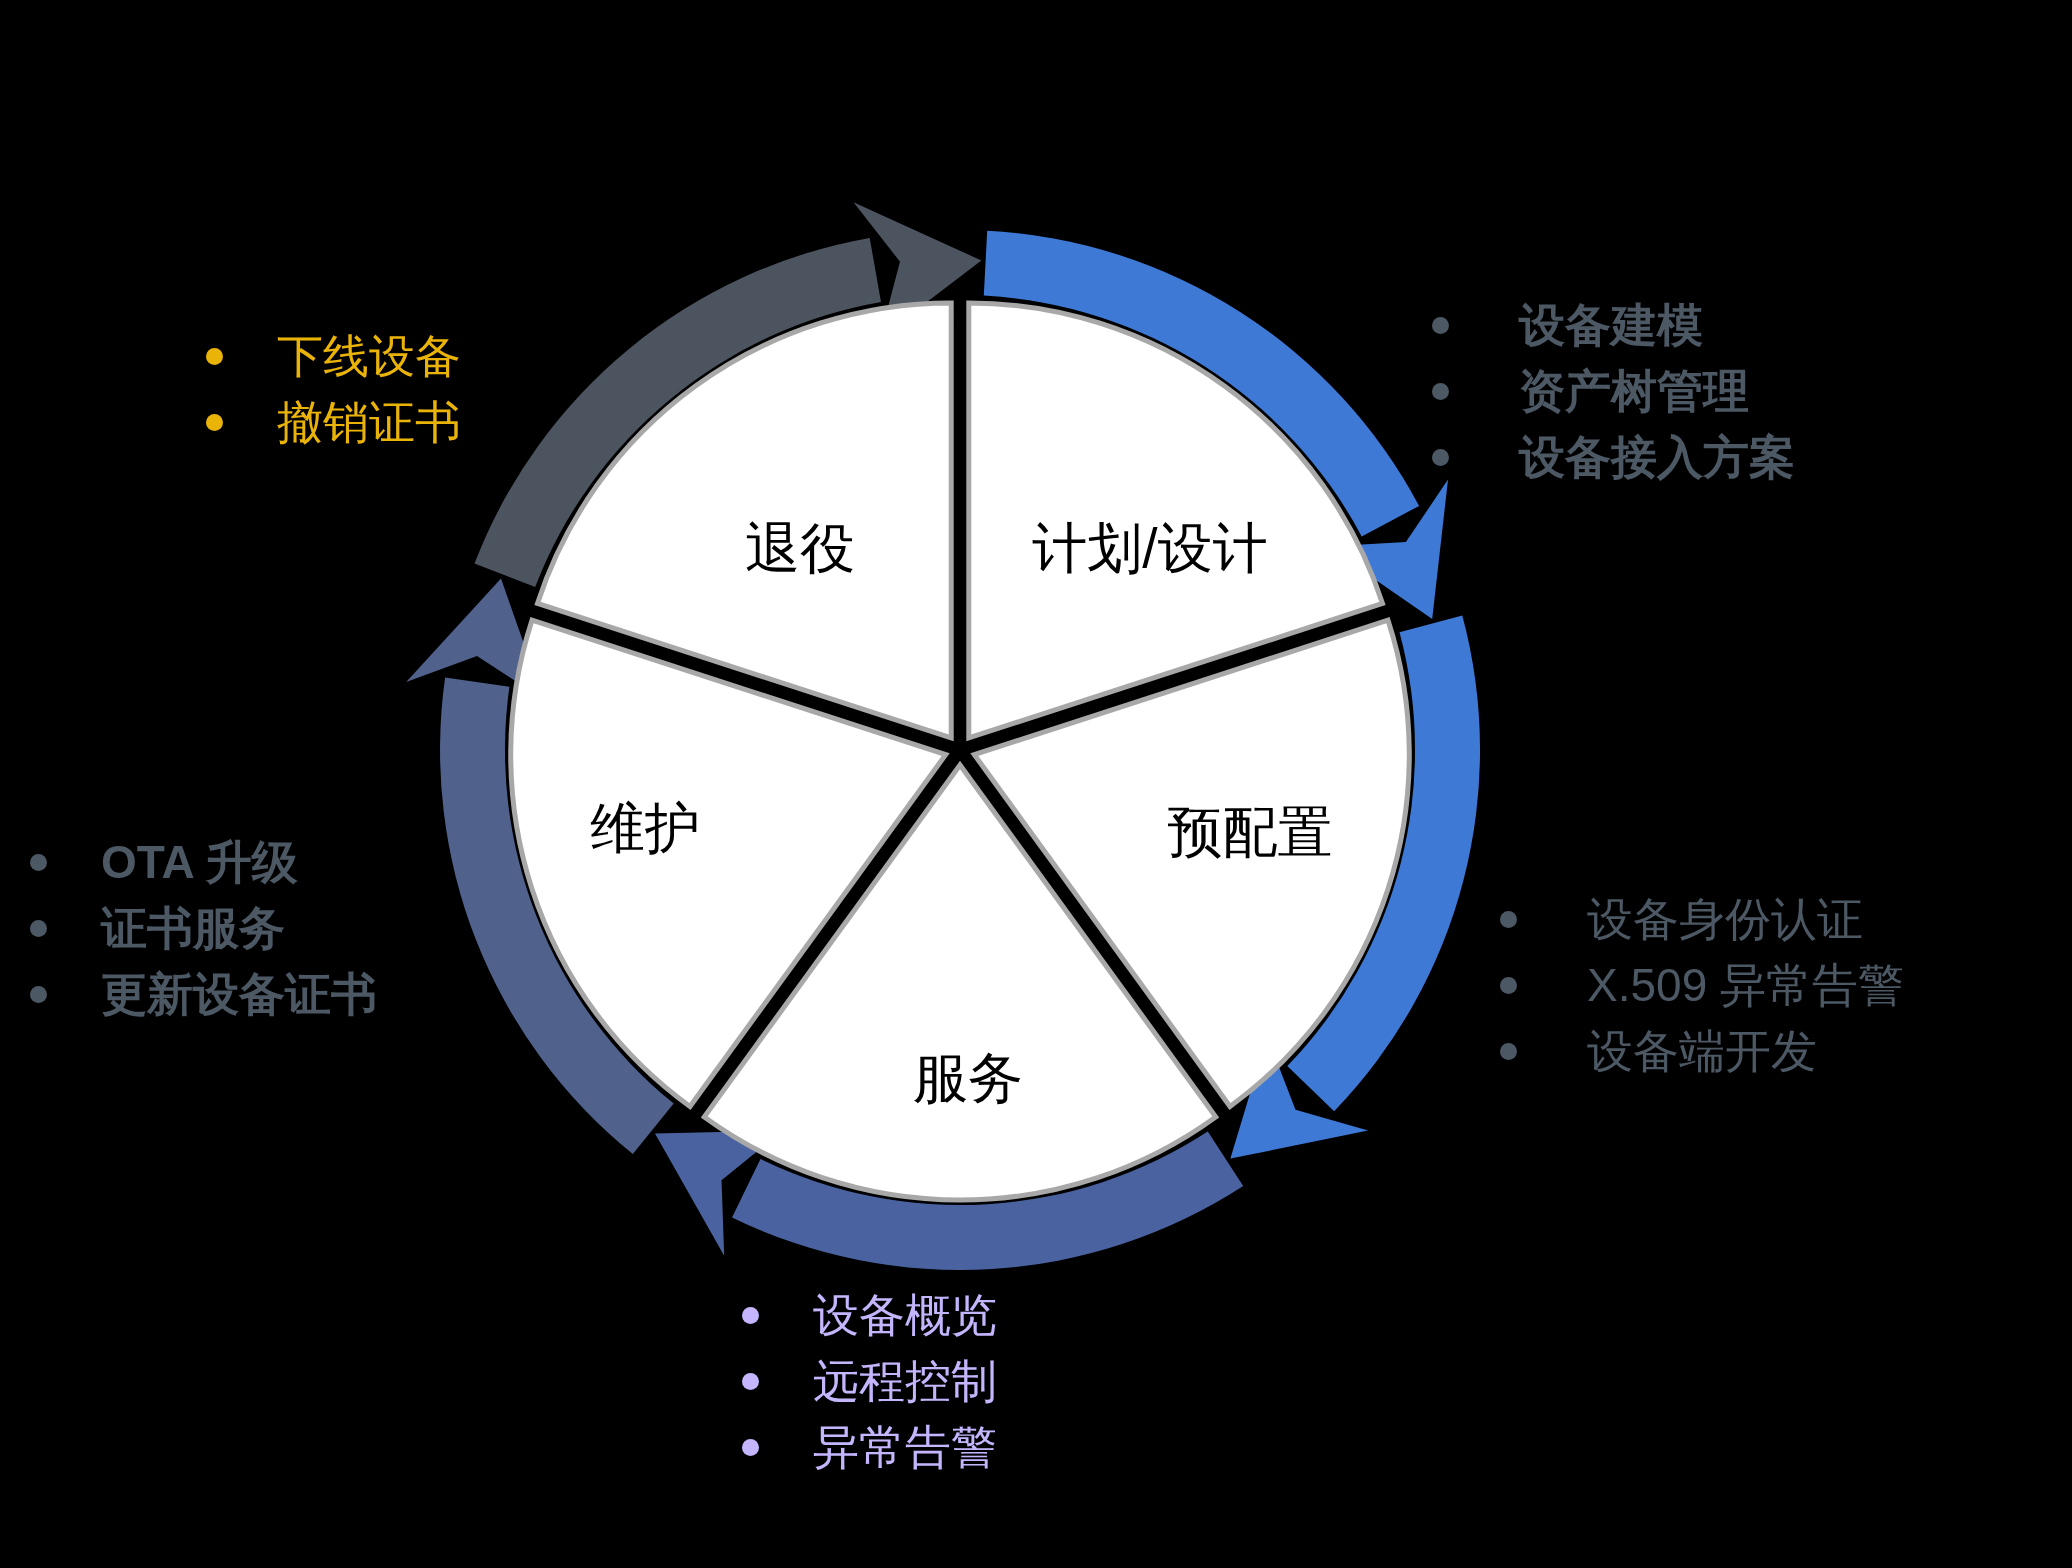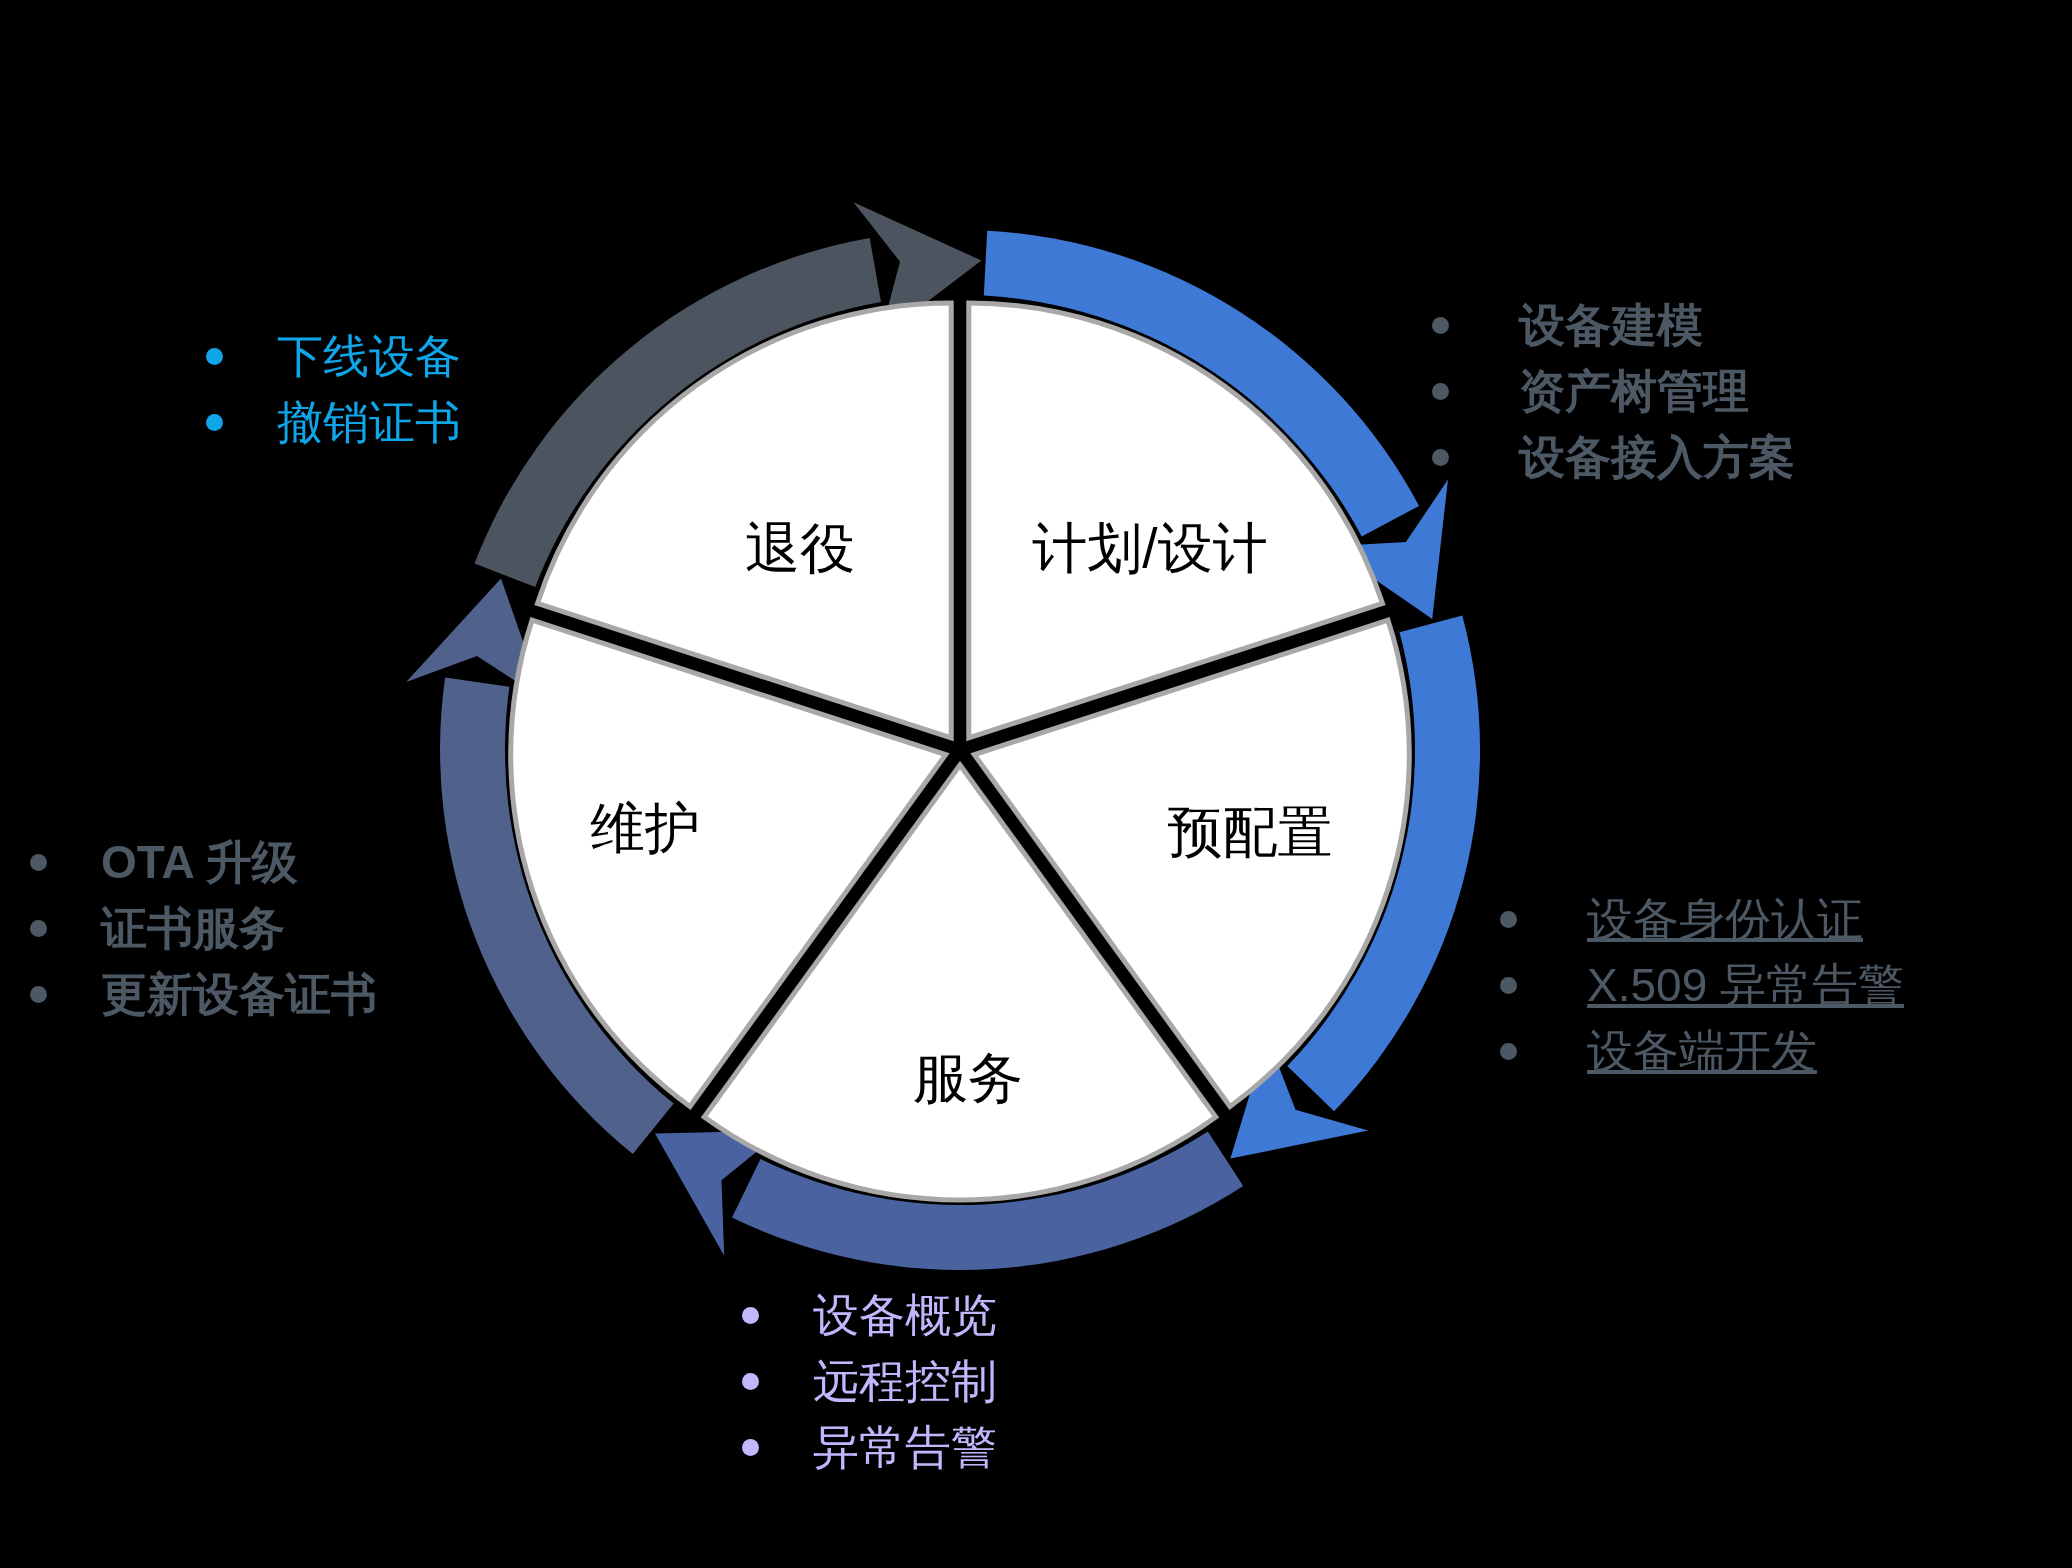--- a/index.html
+++ b/index.html
@@ -62,21 +62,21 @@
     </div>
     <div class="row">
       <span class="bullet"></span>
       <span>资产树管理</span>
     </div>
     <div class="row">
       <span class="bullet"></span>
       <span>设备接入方案</span>
     </div>
   </div>
-<div class="blist wide" id="list-provision" style="left: 1500px; top: 886px; color: rgb(76, 88, 100); text-decoration: underline;">
+<div class="blist wide" id="list-provision" style="left: 1500px; top: 886px; color: rgb(76, 88, 100);">
     <div class="row">
       <span class="bullet"></span>
       <span>设备身份认证</span>
     </div>
     <div class="row">
       <span class="bullet"></span>
       <span>X.509 异常告警</span>
     </div>
     <div class="row">
       <span class="bullet"></span>
@@ -104,21 +104,21 @@
     </div>
     <div class="row">
       <span class="bullet"></span>
       <span>证书服务</span>
     </div>
     <div class="row">
       <span class="bullet"></span>
       <span>更新设备证书</span>
     </div>
   </div>
-<div class="blist" id="list-retire" style="left: 206px; top: 323px; color: #0ea5e9; text-align: right;">
+<div class="blist" id="list-retire" style="left: 206px; top: 323px; color: #eab308; text-align: right;">
     <div class="row">
       <span class="bullet"></span>
       <span>下线设备</span>
     </div>
     <div class="row">
       <span class="bullet"></span>
       <span>撤销证书</span>
     </div>
   </div>
 

